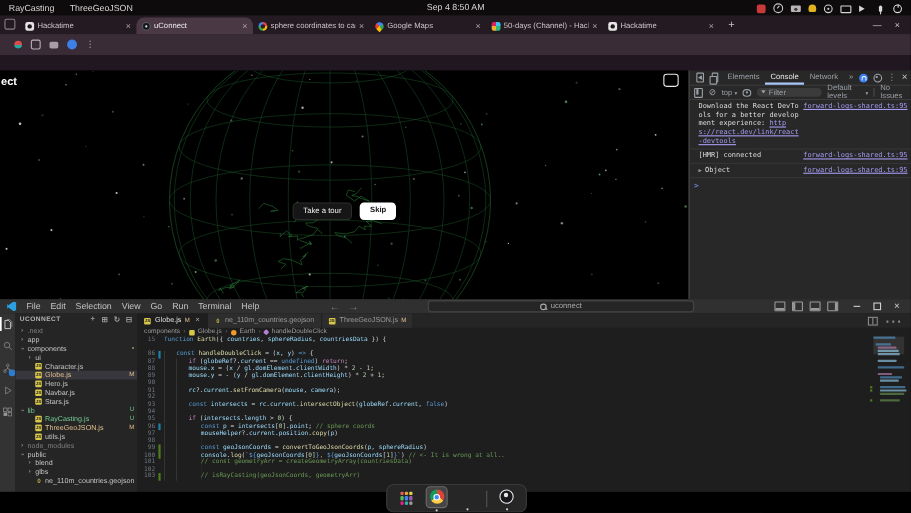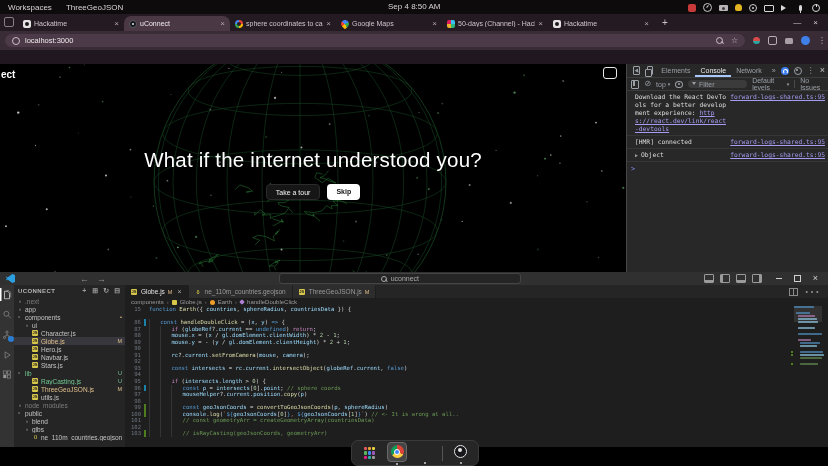--- a/index.html
+++ b/index.html
@@ -196,21 +196,21 @@
   .di-chrome::after{content:"";position:absolute;left:3.5px;top:3.5px;width:6px;height:6px;border-radius:50%;background:#4285f4;border:1.5px solid #fff;box-sizing:border-box}
   .dsep{width:1px;height:15px;background:#555}
   .di-obs{width:13px;height:13px;border-radius:50%;background:#18181c;border:1.5px solid #e6e6e6;box-sizing:border-box;position:relative}
   .di-obs::after{content:"";position:absolute;left:2.5px;top:2px;width:4px;height:4px;border-radius:50%;background:#e6e6e6}
 </style>
 </head>
 <body>
 
 <div id="topbar" class="abs">
   <div id="tb-menus">
-      <span class="tbm">Workspaces</span>
+      <span class="tbm">RayCasting</span>
       <span class="tbm">ThreeGeoJSON</span>
     </div>
   <div id="tb-clock">Sep 4  8:50 AM</div>
   <div id="tray">
       <span class="tri tri-app-red"></span>
       <span class="tri tri-gauge"></span>
       <span class="tri tri-camera"></span>
       <span class="tri tri-bell"></span>
       <span class="tri tri-gear"></span>
       <span class="tri tri-display"></span>
@@ -255,28 +255,20 @@
           <span class="tclose">×</span>
         </div>
       </div>
     <span id="newtab">+</span>
     <div id="bwin-controls">
       <span>—</span>
       <span>×</span>
     </div>
   </div>
   <div id="urlrow">
-    <div id="urlpill">
-      <span id="site-info-icon"></span>
-      <span>localhost:3000</span>
-      <span class="right">
-        <span class="uic uic-zoom"></span>
-        <span class="uic uic-star">☆</span>
-      </span>
-    </div>
     <div class="ext">
       <span class="uic uic-ext1"></span>
       <span class="uic uic-ext2"></span>
       <span class="uic uic-card"></span>
       <span class="uic uic-avatar"></span>
       <span class="uic uic-dots">⋮</span>
     </div>
   </div>
 
   <div id="page" class="abs">
@@ -379,21 +371,20 @@
           <path d="M235.2 125.7 L239.7 120.9 L248.3 123.8 L252.6 127.2 L246.0 128.1 L248.3 127.9 L250.0 127.7" fill="none" stroke="#2f8f3f" stroke-width="0.6" opacity="0.75"></path>
           <path d="M267.1 138.1 L272.3 132.7 L277.2 129.2 L276.2 131.7 L285.4 129.2 L289.0 133.7 L289.8 128.7" fill="none" stroke="#2f8f3f" stroke-width="0.6" opacity="0.75"></path>
           <path d="M285.8 124.1 L286.7 126.9 L281.3 129.3 L284.4 134.2 L291.9 134.0 L284.5 138.5 L278.0 138.7 L279.2 140.7 L281.7 141.9 L289.4 143.7" fill="none" stroke="#2f8f3f" stroke-width="0.6" opacity="0.75"></path>
           <path d="M352.5 206.5 L359.5 211.5 L366.6 207.8 L360.6 213.2 L353.7 213.1 L361.9 215.1 L368.3 213.2 L375.8 212.7 L384.9 214.4 L381.8 210.6 L381.0 213.1 L374.4 209.1 L371.1 210.4" fill="none" stroke="#2f8f3f" stroke-width="0.6" opacity="0.75"></path>
           <path d="M254.9 148.0 L254.7 151.2 L260.4 145.9 L265.2 150.0 L262.2 151.1 L270.8 150.7 L270.2 154.5 L274.0 152.4 L274.8 152.7 L285.1 149.1 L288.3 144.5 L292.3 147.7 L292.5 148.8" fill="none" stroke="#2f8f3f" stroke-width="0.6" opacity="0.75"></path>
           <path d="M328.6 106.6 L324.1 111.9 L319.8 113.8 L324.9 114.6 L327.2 116.0 L335.8 119.0 L328.2 114.2 L322.4 118.7 L314.8 113.5 L316.7 108.7 L322.6 110.2" fill="none" stroke="#2f8f3f" stroke-width="0.6" opacity="0.75"></path>
         </g>
       </svg>
     <div id="page-logo">ect</div>
     <div id="page-box-icon"></div>
-    <div id="headline">What if the internet understood you?</div>
     <div id="cta">
       <span class="btn btn-dark">Take a tour</span>
       <span class="btn btn-light">Skip</span>
     </div>
   </div>
 
   <div id="devtools" class="abs">
     <div id="dt-tabs">
       <span class="dti dti-inspect"></span>
       <span class="dti dti-device"></span>
@@ -443,20 +434,30 @@
           <span class="csrc">forward-logs-shared.ts:95</span>
         </div>
       </div>
     <div id="dt-prompt">&gt;</div>
   </div>
 </div>
 
 <div id="vscode" class="abs">
   <div id="vs-title">
     <span id="vs-logo"></span>
+    <span id="vs-menus">
+        <span>File</span>
+        <span>Edit</span>
+        <span>Selection</span>
+        <span>View</span>
+        <span>Go</span>
+        <span>Run</span>
+        <span>Terminal</span>
+        <span>Help</span>
+      </span>
     <span id="vs-nav">
       <span>←</span>
       <span>→</span>
     </span>
     <span id="vs-search">
       <span class="vsearch-ic"></span>
       <span>uconnect</span>
     </span>
     <span id="vs-layouts">
       <span class="lyo lyo-b"></span>

